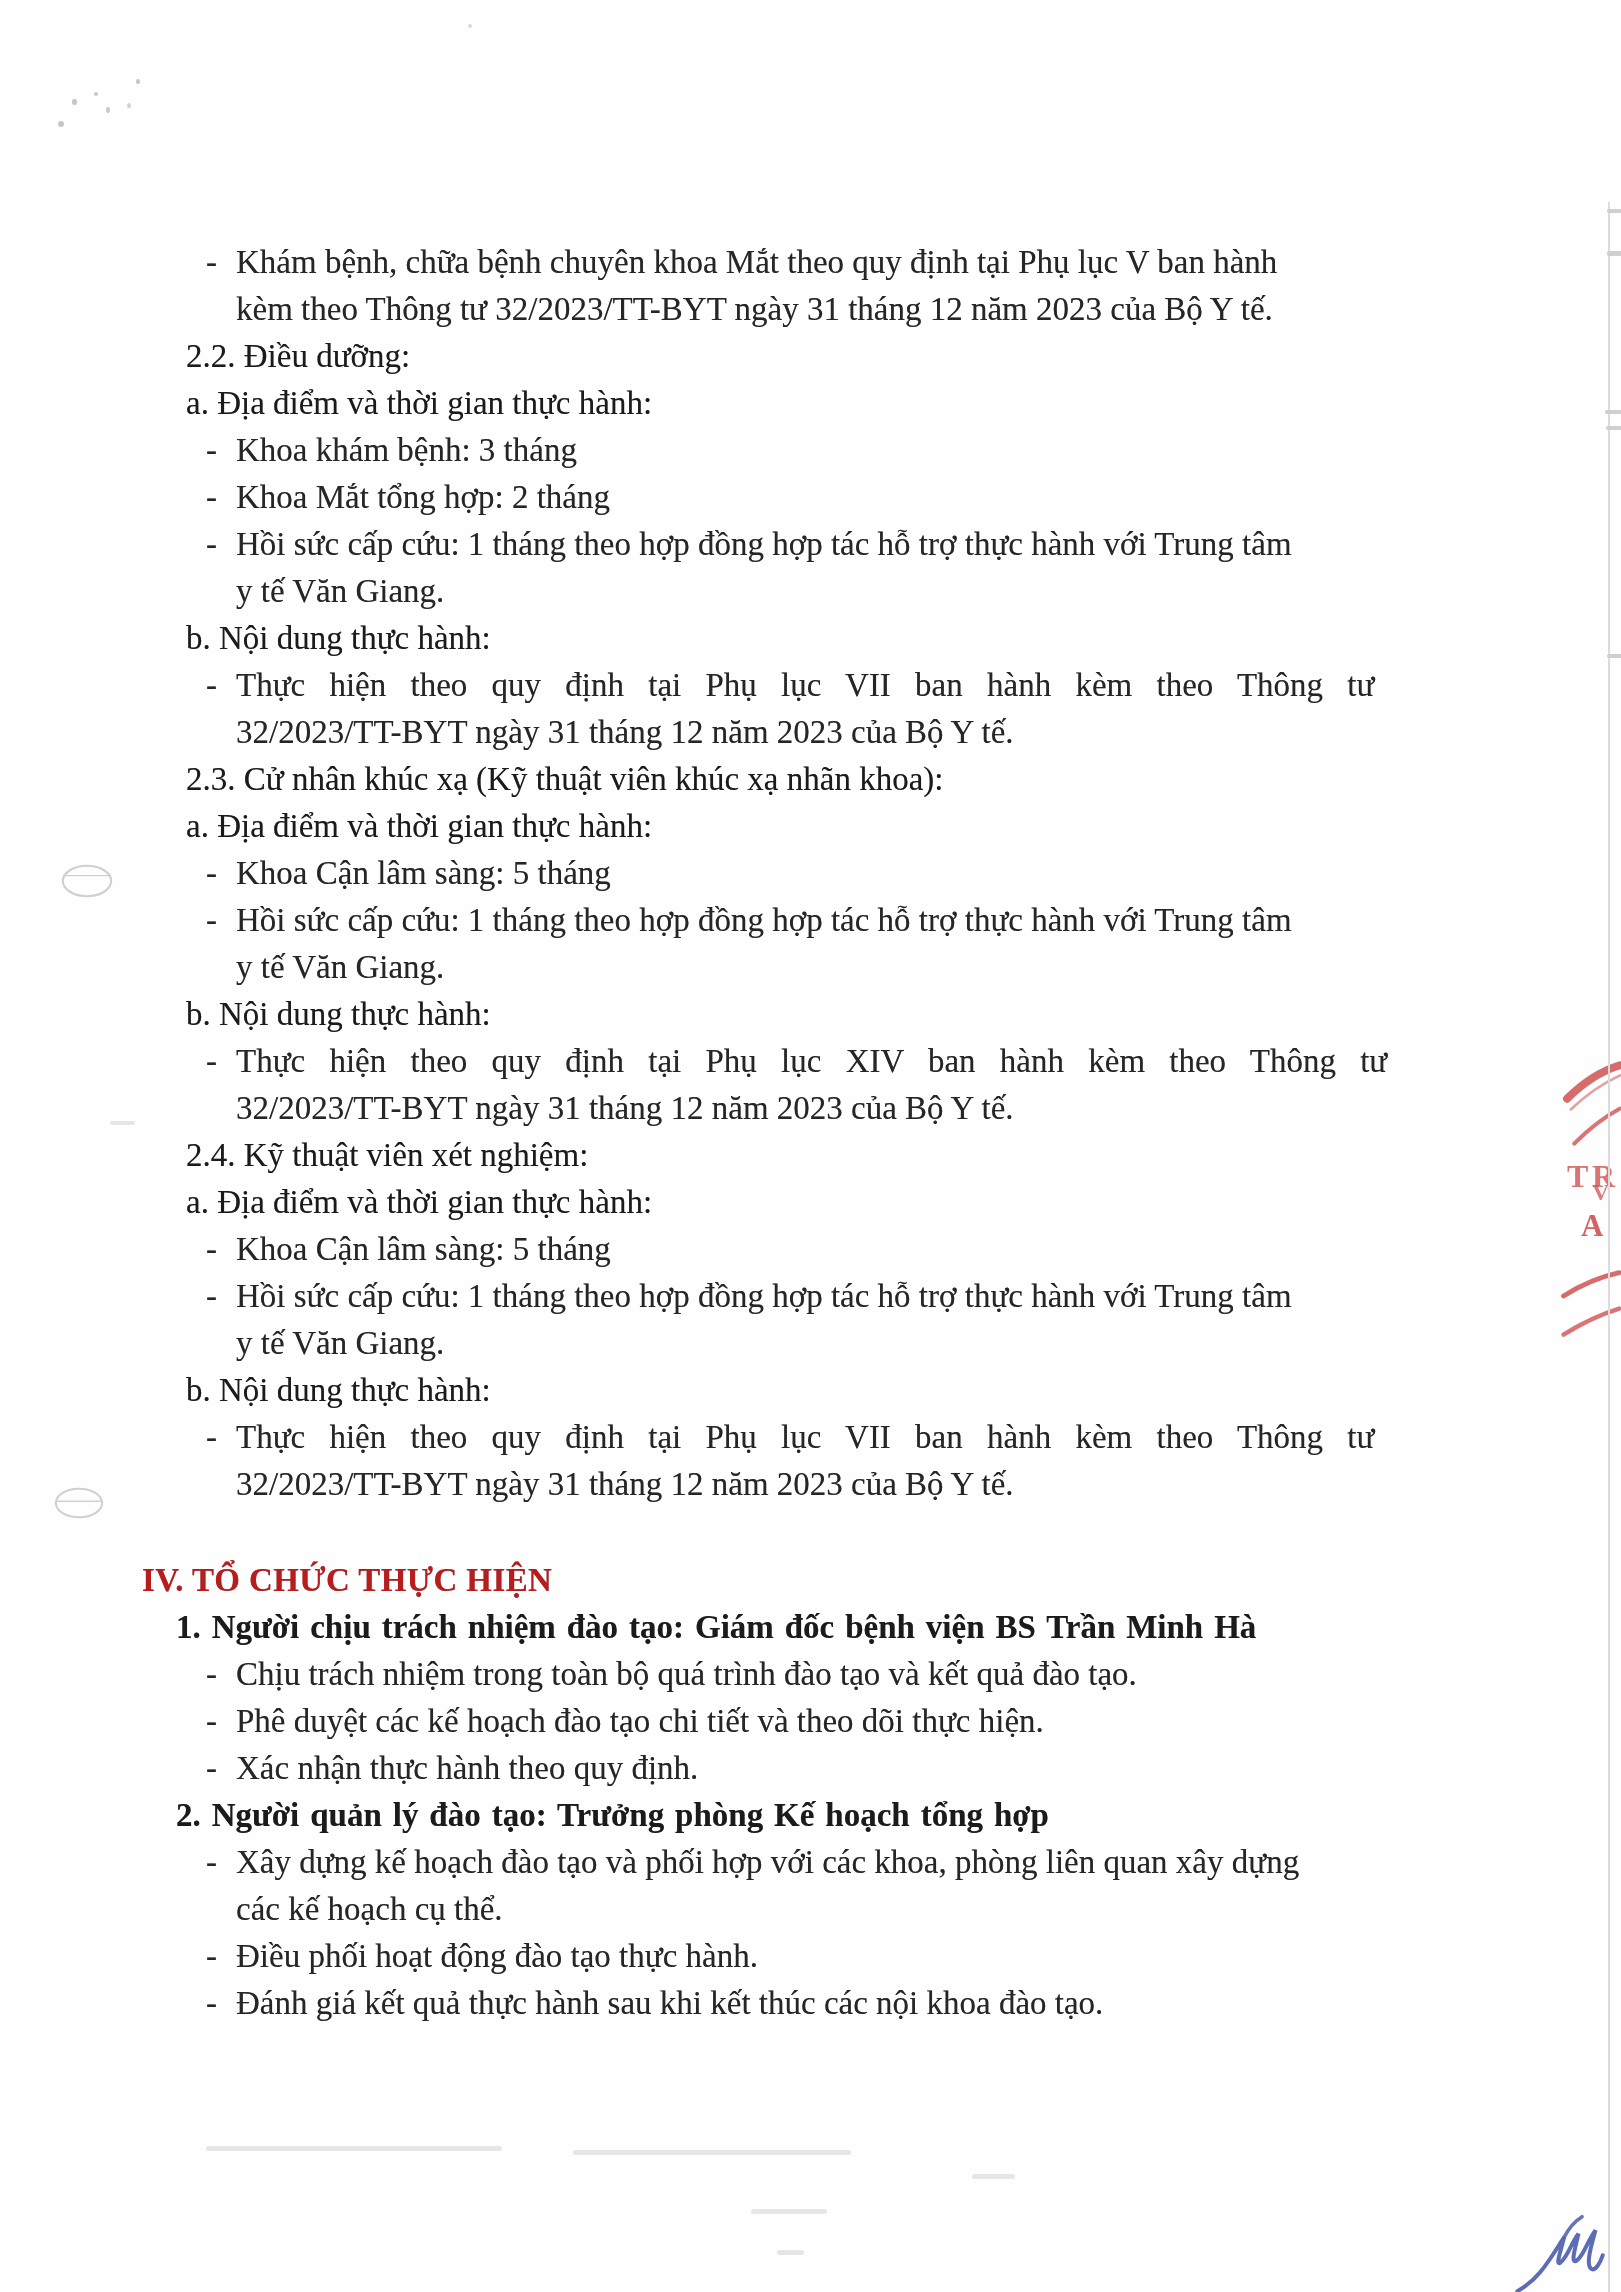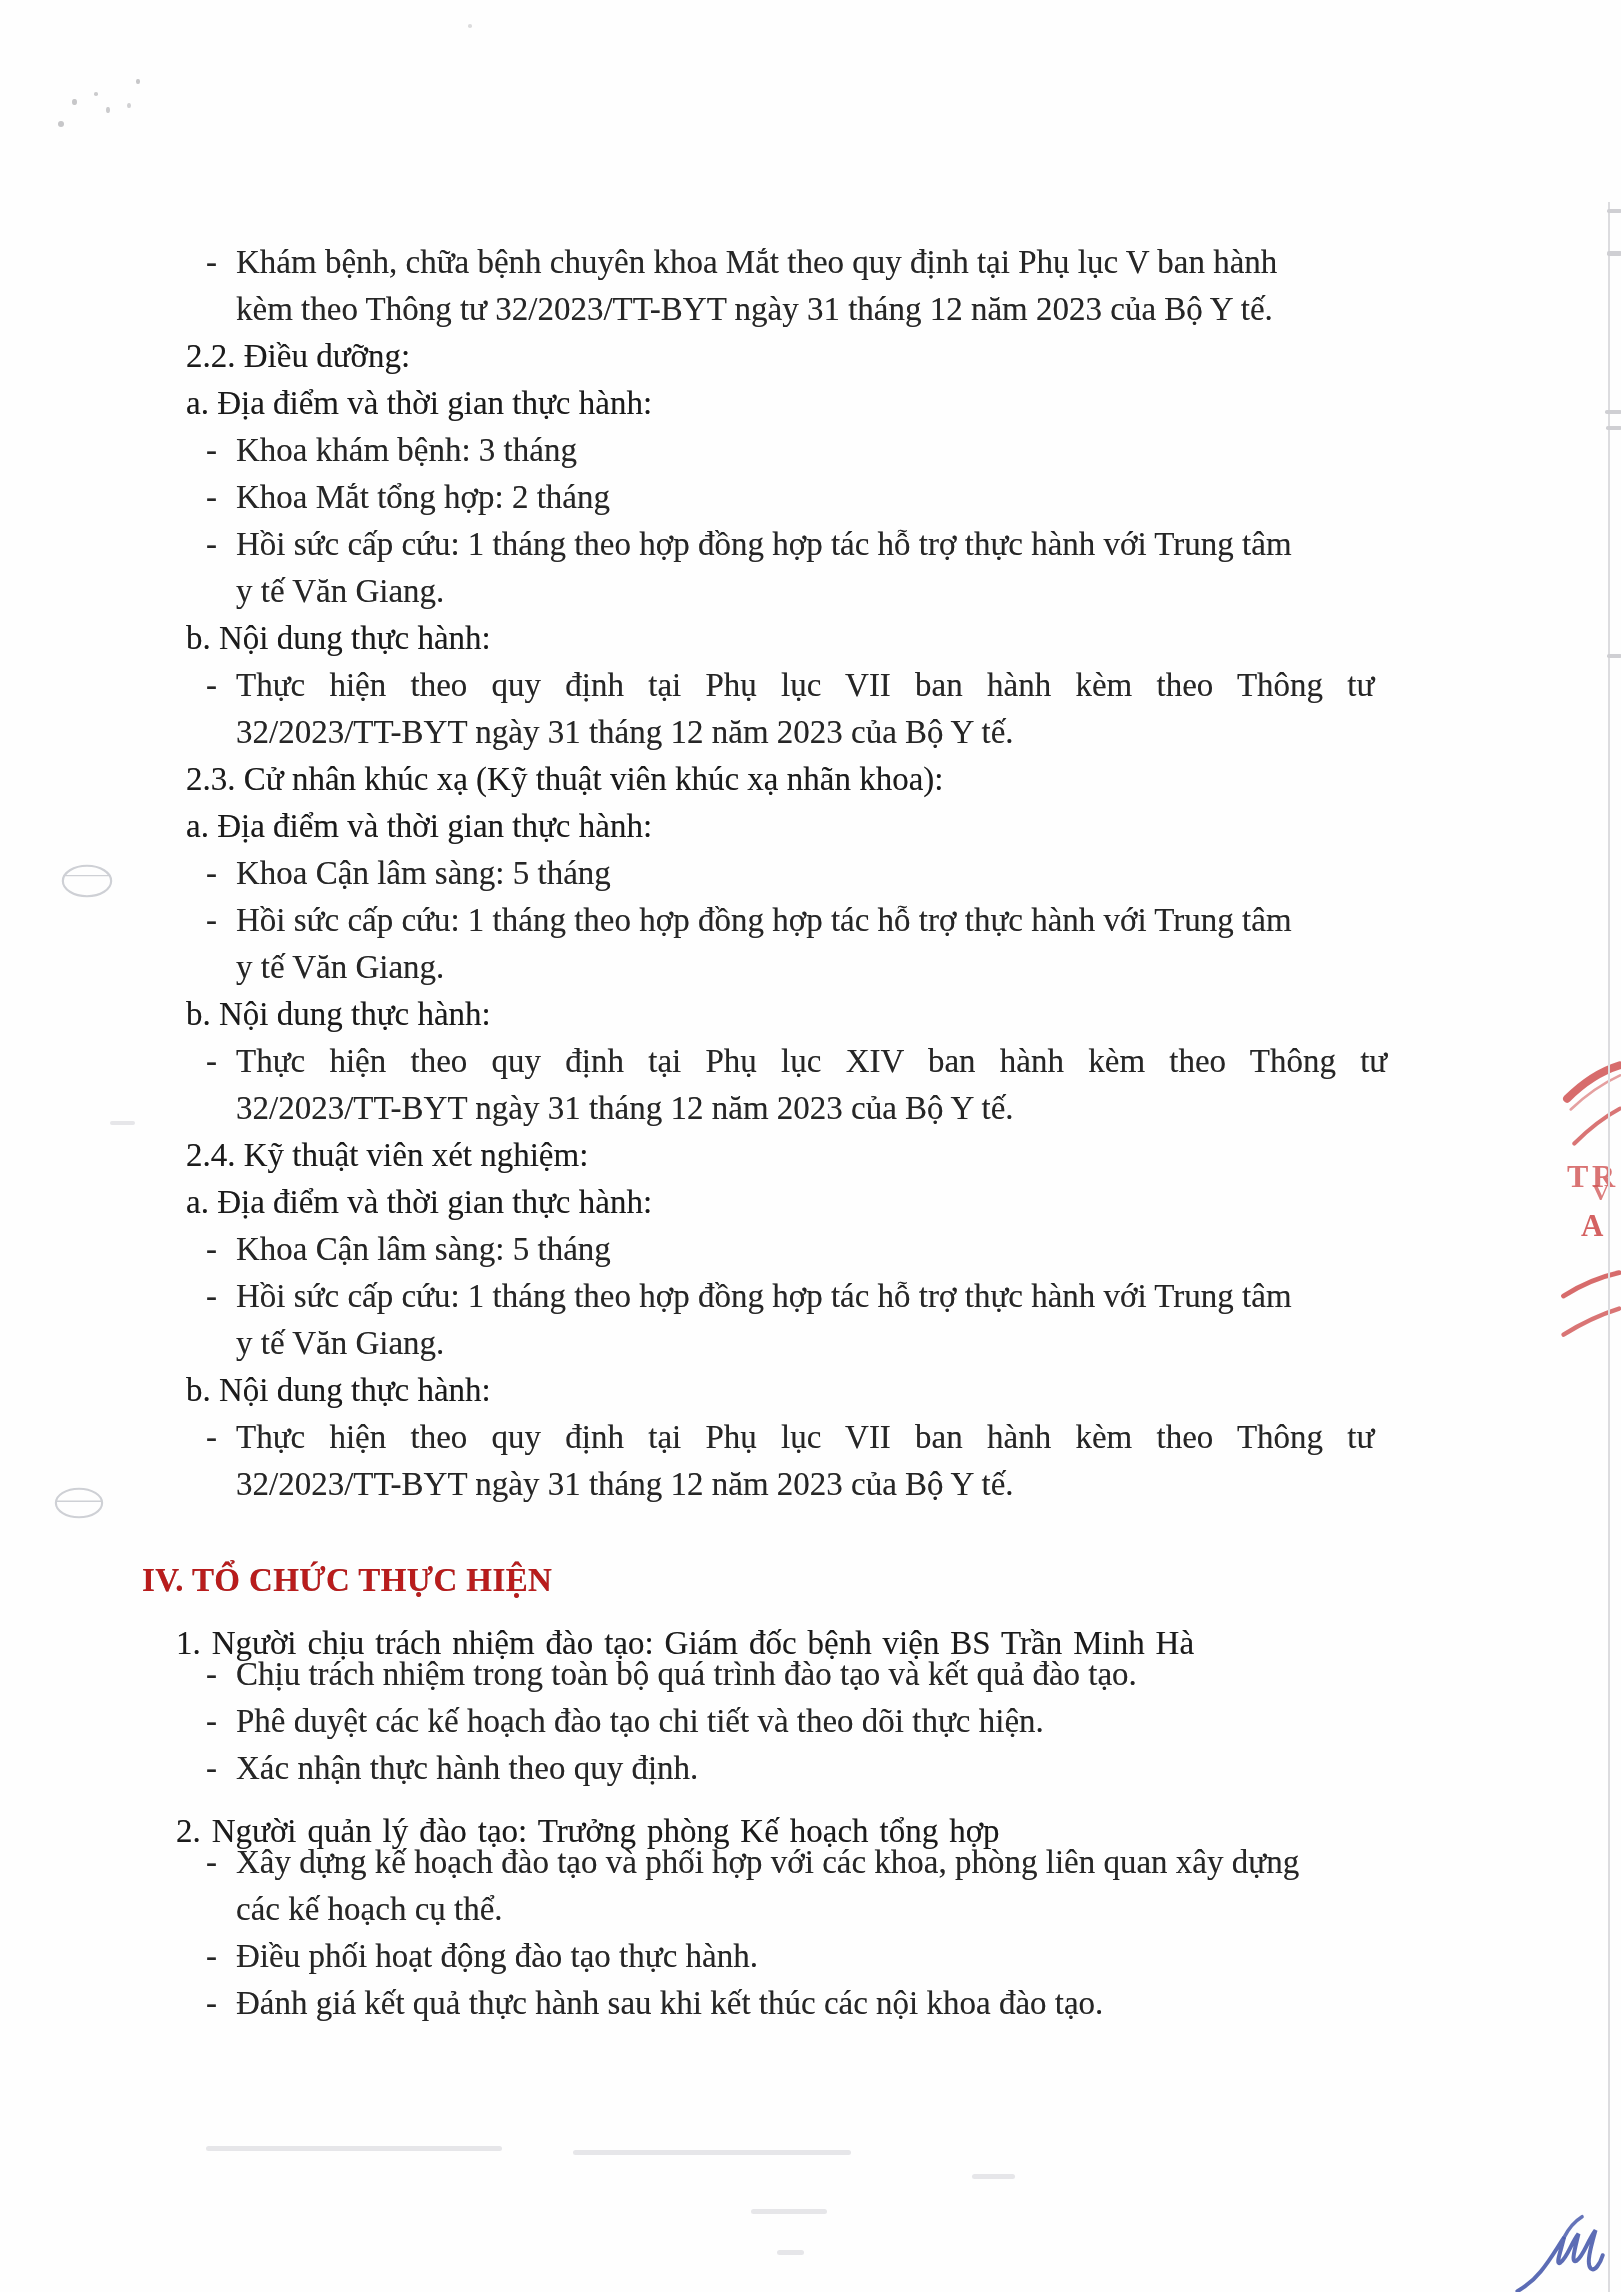--- a/index.html
+++ b/index.html
@@ -35,21 +35,21 @@
     text-shadow:0 0 0.6px rgba(40,40,40,0.45);
   }
   .line .txt{display:inline-block;}
   .dash{
     position:absolute;left:206px;top:0;
     color:var(--text-color);
   }
   .l-b  .txt{margin-left:236px;}
   .l-c  .txt{margin-left:236px;text-align:right;}
   .l-h  .txt{margin-left:186px;font-weight:normal;color:var(--heading-color);}
-  .l-n  .txt{margin-left:176px;font-weight:normal;color:var(--heading-color);word-spacing:2.7px;margin-top:16px;}
+  .l-n  .txt{margin-left:176px;font-weight:bold;color:var(--heading-color);word-spacing:2.7px;}
   .l-s  .txt{margin-left:142px;font-weight:bold;color:#b91c1c;letter-spacing:0.4px;}
   .l-bw .txt{word-spacing:16px;}
   .gap{height:49px;}
   
   .punch{position:absolute;color:#c6c8ce;opacity:.85;}
   .punch1{left:61px;top:864px;}
   .punch2{left:54px;top:1487px;}
   
   .stamp{
     position:absolute;left:1558px;top:1061px;width:64px;height:296px;

